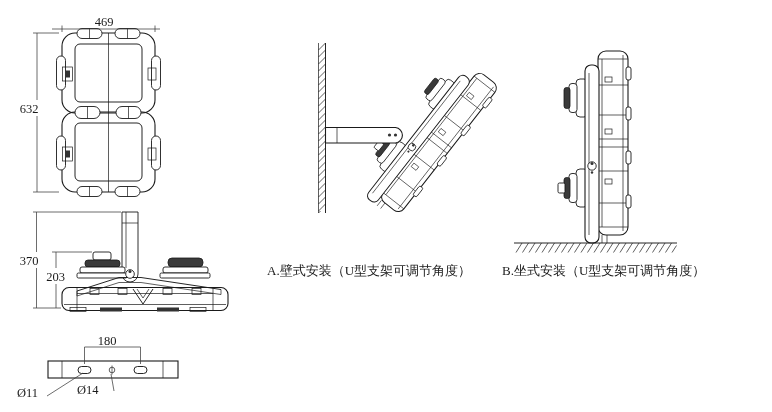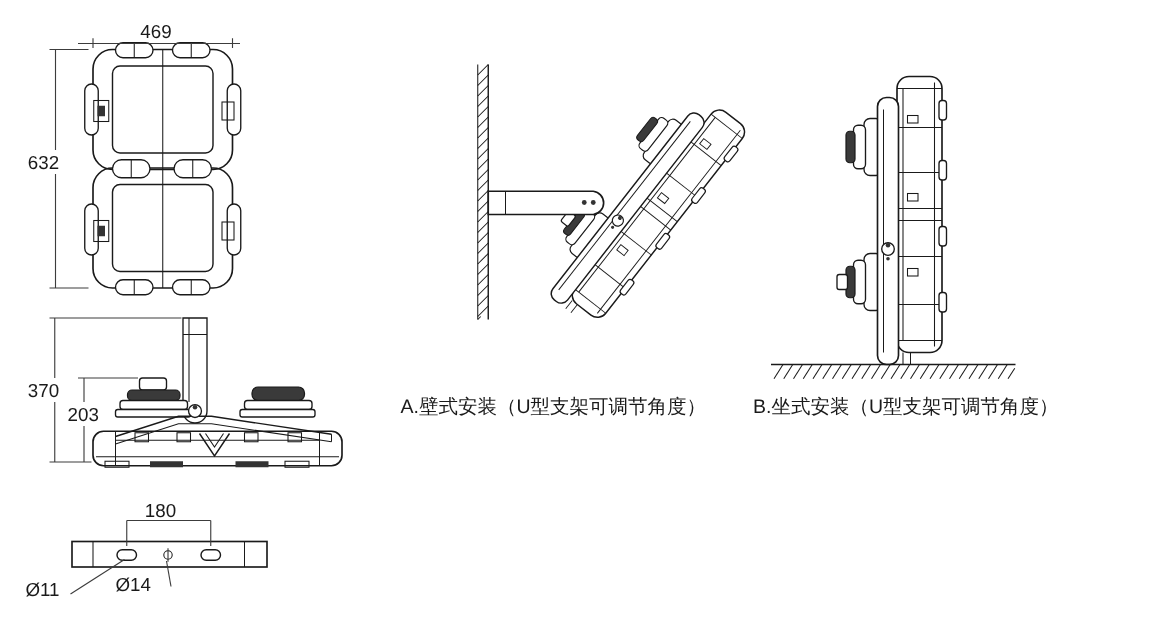--- a/index.html
+++ b/index.html
@@ -1,17 +1,17 @@
 <!DOCTYPE html>
 <html><head>
 <meta charset="utf-8">
 <style>
   html,body{margin:0;padding:0;background:#fff;}
   .canvas{position:relative;width:772px;height:412px;background:#fff;overflow:hidden;
-          font-family:Liberation Sans, sans-serif;}
+          font-family:Liberation Serif, serif;}
   svg{position:absolute;left:0;top:0;}
   
   .ol{fill:#ffffff;stroke:#1a1a1a;stroke-width:1.1;}          
   .ol2{fill:#ffffff;stroke:#1a1a1a;stroke-width:0.9;}
   .nl{fill:none;stroke:#1a1a1a;stroke-width:1.1;}             
   .tl{fill:none;stroke:#1a1a1a;stroke-width:0.7;}             
   .ml{fill:none;stroke:#1a1a1a;stroke-width:0.95;}
   .dk{fill:#3a3a3a;stroke:#1a1a1a;stroke-width:0.8;}          
   .dkf{fill:#333333;stroke:none;}
   .dim{fill:none;stroke:#3c3c3c;stroke-width:0.75;}           

